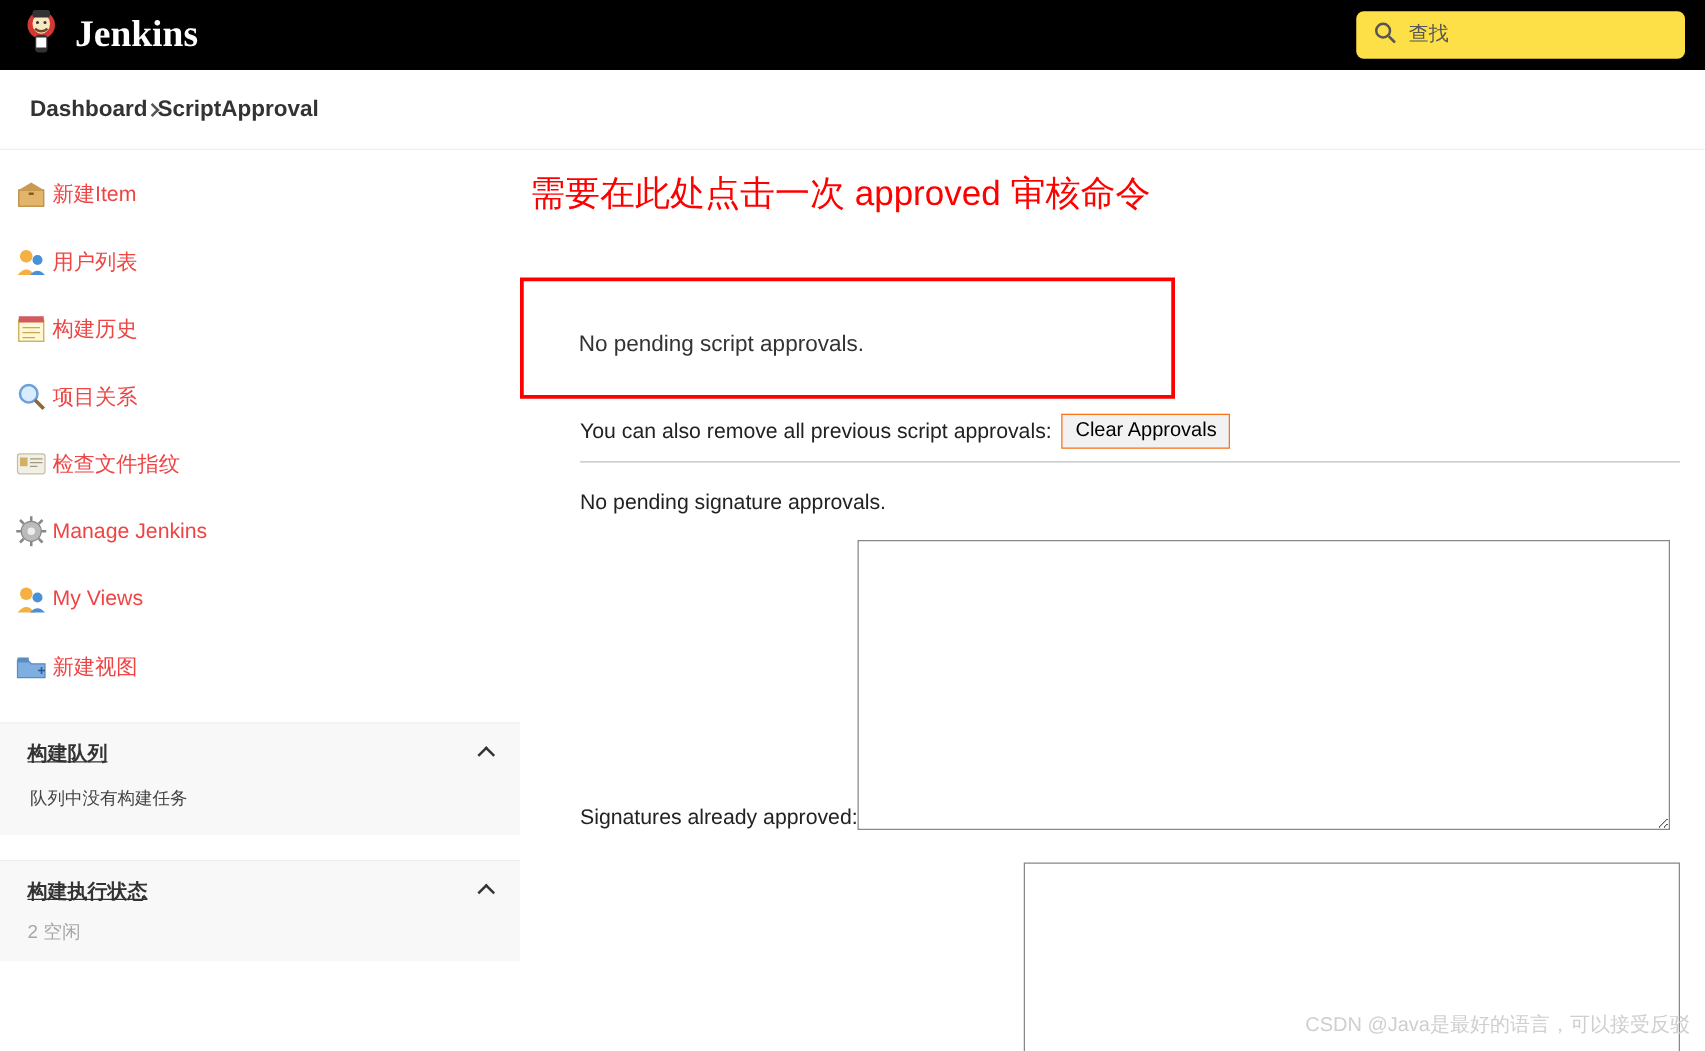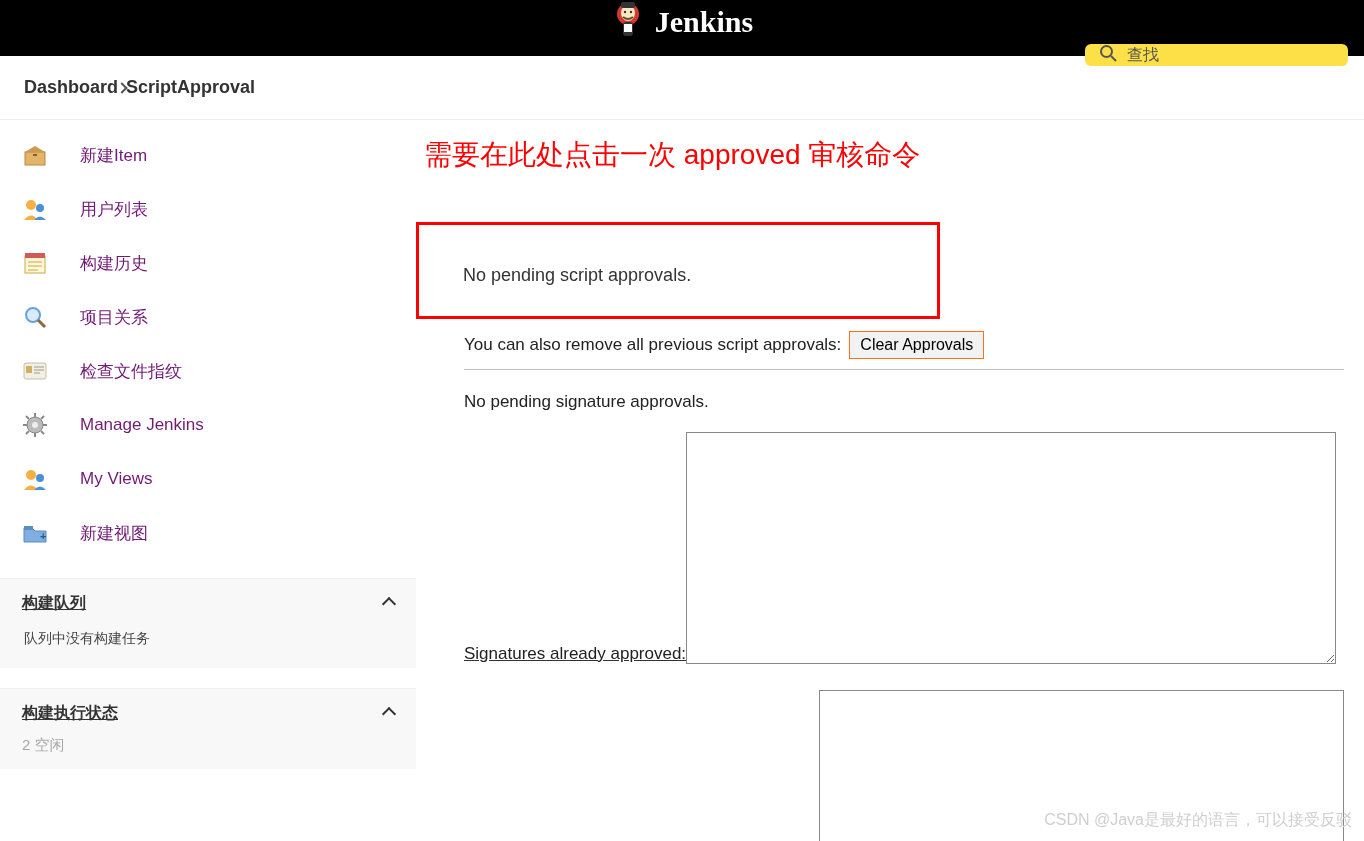--- a/index.html
+++ b/index.html
@@ -8,56 +8,56 @@
   --red:#ff0000;
   --grey:#888;
   --border:#c0c0c0;
   --side-hover:#f8f8f8;
   --link:#2c2c2c;
 }
 *{box-sizing:border-box;margin:0;padding:0;font-family:"Segoe UI",Arial,Helvetica,sans-serif;}
 body{background:#fff;color:var(--text);width:1364px;overflow:hidden;}
 
 
-.topbar{background:var(--black);height:56px;display:flex;align-items:center;padding:0 16px;flex-direction:column;}
+.topbar{background:var(--black);height:56px;display:flex;align-items:center;padding:0 16px;}
 .logo-wrap{display:flex;align-items:center;gap:10px;}
 .brand{color:#fff;font-family:Georgia,"Times New Roman",serif;font-weight:bold;font-size:30px;}
 .search{margin-left:auto;background:#fde047;border-radius:6px;height:38px;display:flex;align-items:center;padding:0 14px;min-width:230px;}
 .search input{border:none;outline:none;font-size:16px;flex:1;background:transparent;}
 .search input::placeholder{color:#555;}
 .search-icon{margin-right:10px;}
 
 
 .crumbs{height:64px;border-bottom:1px solid #eee;display:flex;align-items:center;padding:0 24px;font-size:18px;font-weight:700;color:#333;}
 .crumb-sep{width:8px;height:8px;border-right:2px solid #555;border-top:2px solid #555;transform:rotate(45deg);}
 
 .body-wrap{display:flex;}
 
 
 .sidebar{width:416px;min-height:740px;}
 .side-list{padding:8px 0 18px 0;}
-.side-item{display:flex;align-items:center;gap:32px;padding:14px 22px;font-size:17px;color:#701a75;cursor:pointer;}
+.side-item{display:flex;align-items:center;gap:4px;padding:14px 12px;font-size:17px;color:#ef4444;cursor:pointer;}
 .side-item .icon{width:26px;height:26px;display:flex;align-items:center;justify-content:center;}
 
 .panel{background:#f8f8f8;padding:14px 22px;border-top:1px solid #eee;}
 .panel-head{display:flex;align-items:center;justify-content:space-between;font-size:16px;font-weight:600;text-decoration:underline;color:#333;cursor:pointer;}
 .chev{width:10px;height:10px;border-right:2px solid #333;border-top:2px solid #333;transform:rotate(-45deg);}
 .panel-body{font-size:14px;color:#444;padding:16px 0 6px 2px;font-weight:500;}
 .exec-item{font-size:15px;padding:12px 0 0 0;font-weight:400;color:#444;}
 .gap{height:20px;background:#fff;}
 
 
 .main{flex:1;padding:16px 20px 0 0;}
 .annot{color:var(--red);font-size:28px;font-weight:500;margin:0 0 8px 8px;}
 .red-box{border:3px solid var(--red);padding:40px 0 30px 44px;font-size:18px;width:524px;margin-bottom:12px;margin-top:48px;}
 .line{display:flex;align-items:center;gap:8px;margin:8px 0 6px 48px;font-size:17px;color:#222;}
 button.btn{background:#f2f2f2;border:1px solid #f97316;padding:4px 10px;font-size:16px;cursor:pointer;}
 hr.sep{border:none;border-top:1px solid var(--border);margin:10px 0 22px 48px;}
 .section-label{font-size:17px;color:#222;}
-.row{display:flex;align-items:flex-end;gap:0;margin:0 0 26px 48px;text-decoration:underline;}
+.row{display:flex;align-items:flex-end;gap:0;margin:0 0 26px 48px;}
 .narrow-label{max-width:230px;}
 textarea.ta{border:1px solid #888;resize:both;font-family:monospace;font-size:13px;}
 #ta1{width:650px;height:232px;}
 #ta2{width:650px;height:232px;}
 .row2{display:flex;align-items:flex-end;gap:4px;margin-left:48px;position:relative;}
 .watermark{position:fixed;right:12px;bottom:10px;color:#cfcfcf;font-size:16px;pointer-events:none;}
 </style>
 </head>
 <body>
 

